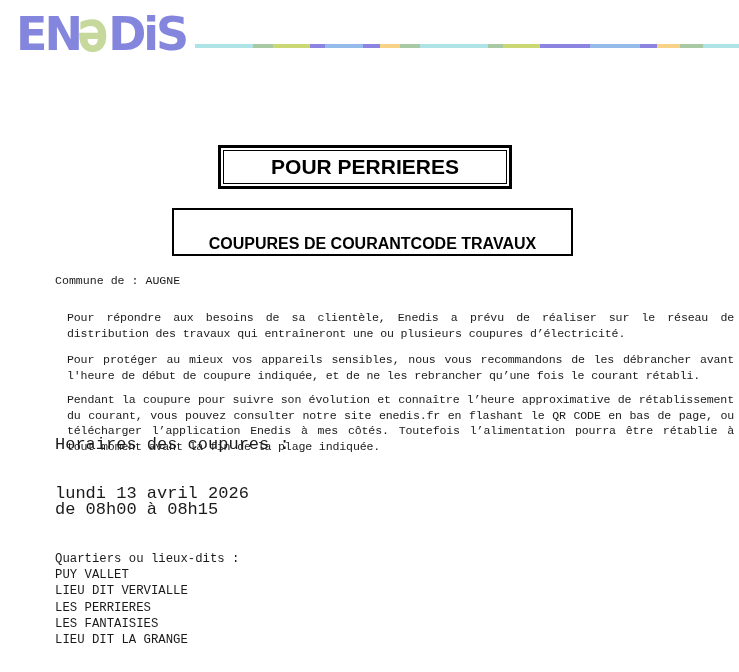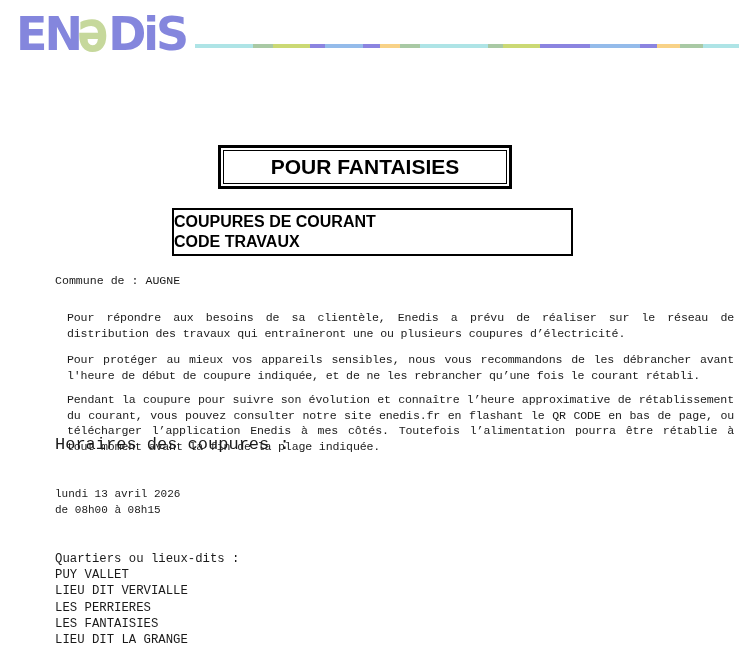--- a/index.html
+++ b/index.html
@@ -28,35 +28,35 @@
     border:3px solid #000;box-sizing:border-box;background:#fff;
   }
   .banner-inner{
     position:absolute;left:2px;right:2px;top:2px;bottom:2px;
     border:1px solid #000;display:flex;align-items:center;justify-content:center;
     font-weight:bold;font-size:21px;letter-spacing:0px;color:#000;
   }
   .notice{
     position:absolute;left:172px;top:208px;width:401px;height:48px;
     border:2px solid #000;box-sizing:border-box;background:#fff;
-    display:flex;flex-direction:column;align-items:flex-start;justify-content:center;
+    display:flex;flex-direction:row;align-items:flex-end;justify-content:center;
     font-weight:bold;font-size:16px;line-height:20px;color:#000;text-align:center;
   }
   
   .txt{position:absolute;left:55px;width:667px;color:#1a1a1a;font-family:Liberation Mono, monospace;}
   .commune{top:274px;font-size:11.6px;}
   .para{
     margin:12px;text-align:justify;font-size:11.6px;line-height:15.5px;
     letter-spacing:-0.15px;
   }
   .p1{top:298px;}
   .p2{top:340px;}
   .p3{top:380px;}
   .horaires{top:435px;font-size:17px;}
-  .schedule{top:486px;font-size:11px;line-height:16px;}
+  .schedule{top:486px;font-size:17px;line-height:16px;}
   .districts{top:535px;font-size:12.3px;line-height:16.2px;margin-top:16px;}
 </style>
 </head>
 <body>
 
 <div id="page">
 
   <div class="logo" style="color: rgb(132, 134, 221);">
     <span class="logo-a">EN</span><span class="logo-e" style="color: rgb(198, 216, 156);">e</span><span class="logo-b">DiS</span>
   </div>
@@ -76,21 +76,21 @@
       <div style="width: 50px; background: rgb(139, 132, 224);"></div>
       <div style="width: 50px; background: rgb(148, 187, 234);"></div>
       <div style="width: 17px; background: rgb(139, 132, 224);"></div>
       <div style="width: 23px; background: rgb(248, 210, 135);"></div>
       <div style="width: 23px; background: rgb(169, 201, 164);"></div>
       <div style="width: 36px; background: rgb(174, 228, 230);"></div>
     </div>
 
   <div class="banner-outer">
     <div class="banner-inner">
-      <span>POUR FANTAISIES</span>
+      <span>POUR PERRIERES</span>
     </div>
   </div>
 
   <div class="notice">
     <div>COUPURES DE COURANT</div>
     <div>CODE TRAVAUX</div>
   </div>
 
   <div class="txt commune">Commune de : AUGNE</div>
 

